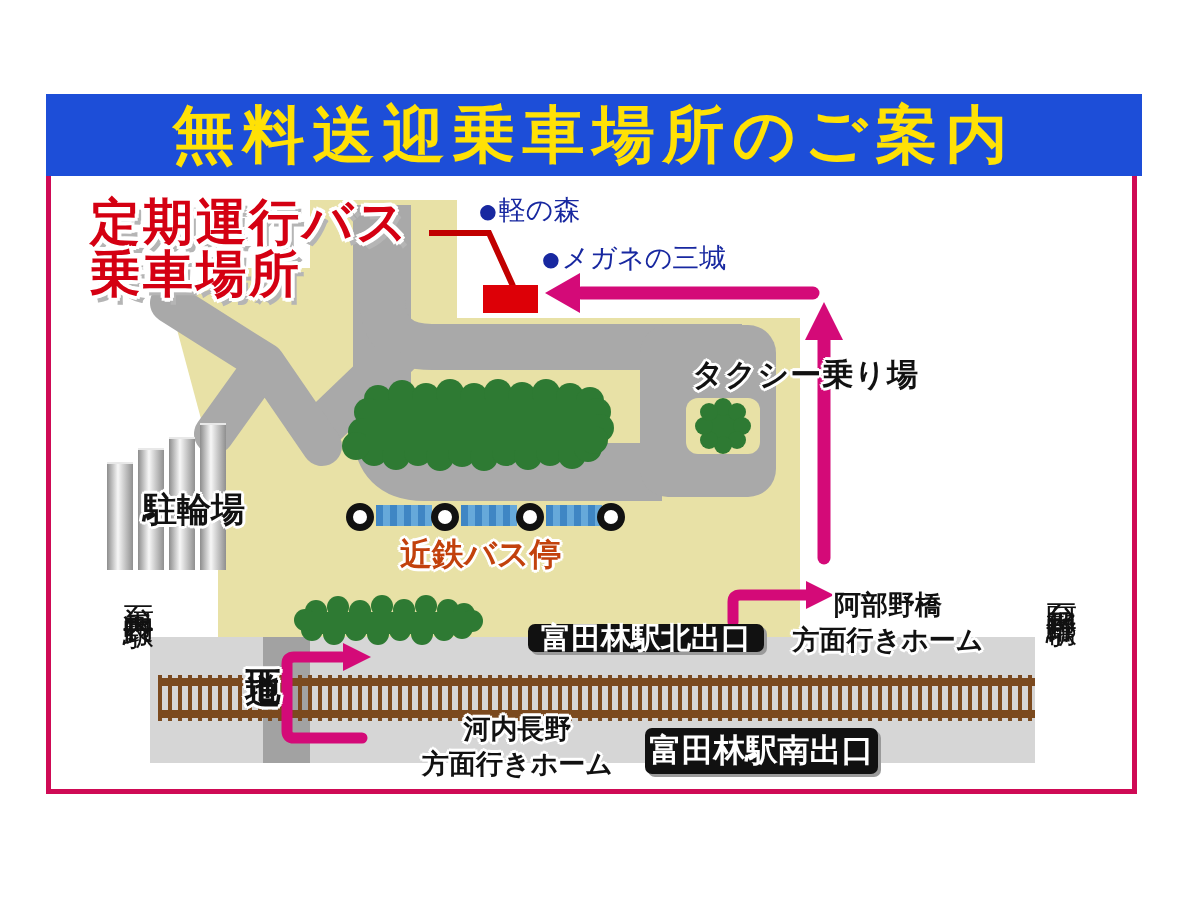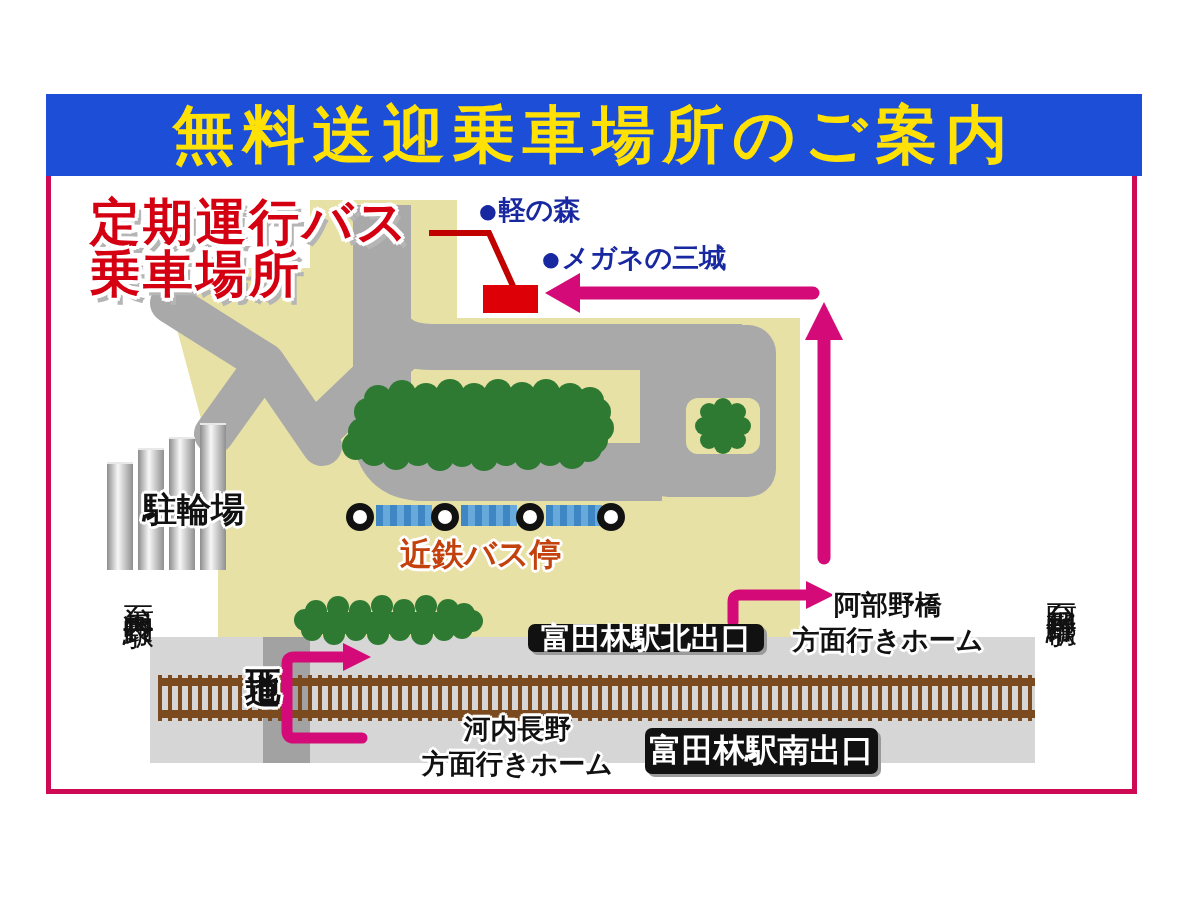--- a/index.html
+++ b/index.html
@@ -47,21 +47,21 @@
   .north-exit{left:528px;top:624px;width:236px;height:28px;font-size:30px;}
   .south-exit{left:645px;top:728px;width:233px;height:46px;font-size:32px;}
 
   
   .ow{text-shadow:-2px -2px 0 #fff,2px -2px 0 #fff,-2px 2px 0 #fff,2px 2px 0 #fff,
        -3px 0 0 #fff,3px 0 0 #fff,0 -3px 0 #fff,0 3px 0 #fff;}
   .red-label{left:90px;top:196px;color:#d40012;font-size:50px;font-weight:900;line-height:52px;
              letter-spacing:3px;white-space:nowrap;
              text-shadow:-3px -3px 0 #fff,3px -3px 0 #fff,-3px 3px 0 #fff,3px 3px 0 #fff,
                          -4px 0 0 #fff,4px 0 0 #fff,0 -4px 0 #fff,0 4px 0 #fff,6px 7px 0 #b5b5b5;}
-  .blue-poi{color:#1828a0;font-size:27px;font-weight:bold;white-space:nowrap;}
+  .blue-poi{color:#1828a0;font-size:27px;font-weight:normal;white-space:nowrap;}
   .blue-poi .dot{font-size:36px;vertical-align:-4px;line-height:0;}
   .black-label{color:#111;font-weight:900;white-space:nowrap;}
   .taxi{left:692px;top:354px;font-size:31px;letter-spacing:1px;}
   .churin{left:123px;top:487px;font-size:34px;margin-left:20px;}
   .kintetsu{left:400px;top:533px;color:#c2410c;font-size:32px;font-weight:900;white-space:nowrap;}
   .plat-label{color:#111;font-size:27px;font-weight:bold;text-align:center;line-height:35px;white-space:nowrap;}
   .abeno-label{left:788px;top:588px;width:200px;}
   .kawachi-label{left:410px;top:712px;width:215px;}
   .vtext{writing-mode:vertical-rl;text-orientation:upright;color:#111;font-size:31px;
          letter-spacing:3px;white-space:nowrap;}
@@ -204,20 +204,21 @@
     <div>乗車場所</div>
   </div>
 
   <div class="abs blue-poi" style="left:477px;top:192px;">
     <span class="dot">●</span><span>軽の森</span>
   </div>
   <div class="abs blue-poi" style="left:540px;top:240px;">
     <span class="dot">●</span><span>メガネの三城</span>
   </div>
 
+  <div class="abs black-label taxi ow">タクシー乗り場</div>
   <div class="abs black-label churin ow">駐輪場</div>
   <div class="abs kintetsu ow">近鉄バス停</div>
 
   <div class="abs exit-box north-exit">
     <span>富田林駅北出口</span>
   </div>
   <div class="abs exit-box south-exit">
     <span>富田林駅南出口</span>
   </div>
 

